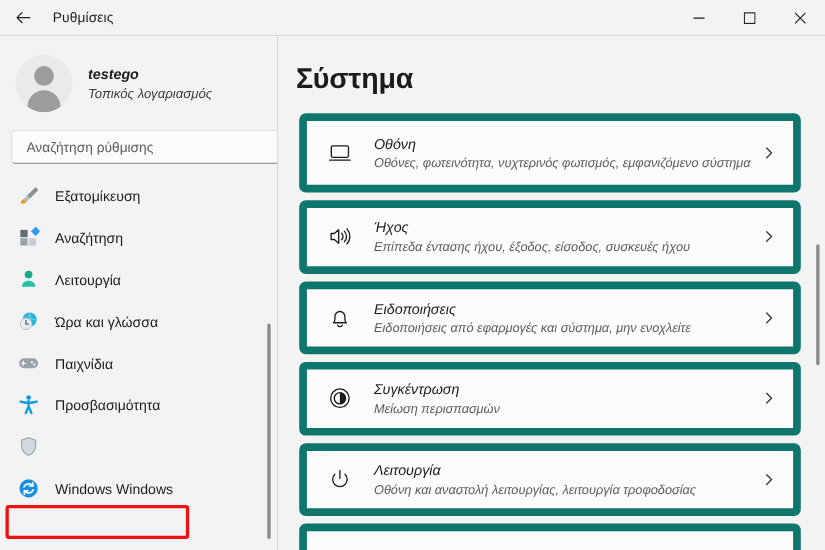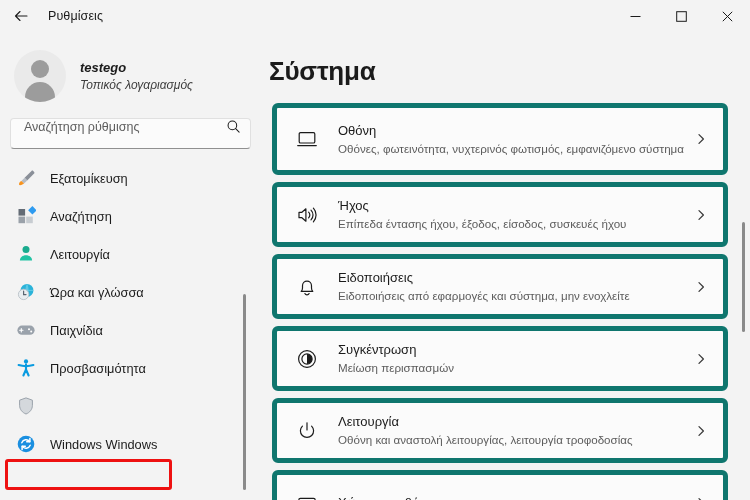--- a/index.html
+++ b/index.html
@@ -86,26 +86,26 @@
     font-size: 13px; font-weight: bold;
     color: #1b1b1b; line-height: 17px;
   }
   .acct-sub {
     font-size: 12px; color: #3c3c3c;
     line-height: 17px; margin-top: 1px;
   }
 
   .searchwrap {
     margin: 12px 0 0 10px;
-    width: 241px; height: 31px;
+    width: 266px; height: 31px;
     background: #fbfbfb;
     border: 1px solid #e0e0e0;
     border-bottom: 1px solid #909090;
     border-radius: 4px;
-    display: flex; align-items: flex-start;
+    display: flex; align-items: center;
     padding: 0 9px 0 11px;
   }
   .searchwrap input {
     flex: 1 1 auto;
     border: none; outline: none; background: transparent;
     font-family: inherit; font-size: 12.5px;
     color: #1b1b1b;
   }
   .searchwrap input::placeholder { color: #5d5d5d; opacity: 1; }
   .search-icon { color: #1b1b1b; display: flex; align-items: center; }
@@ -167,24 +167,25 @@
     font-weight: bold;
     letter-spacing: -0.2px;
     color: #1b1b1b;
   }
   .cards { margin-top: 16px; }
   .card {
     position: relative;
     margin: 0 22px 7px 20px;
     min-height: 65px;
     background: #fbfbfb;
-    border: 5px solid #0f766e;
+    border: 7px solid #0f766e;
     border-radius: 6px;
     display: flex; align-items: center;
     padding: 9px 14px 9px 17px;
+    font-style: italic;
   }
   .card-icon {
     width: 26px; height: 26px;
     flex: 0 0 auto;
     display: flex; align-items: center; justify-content: center;
     color: #1b1b1b;
   }
   .card-text {
     margin-left: 18px;
     flex: 1 1 auto;

